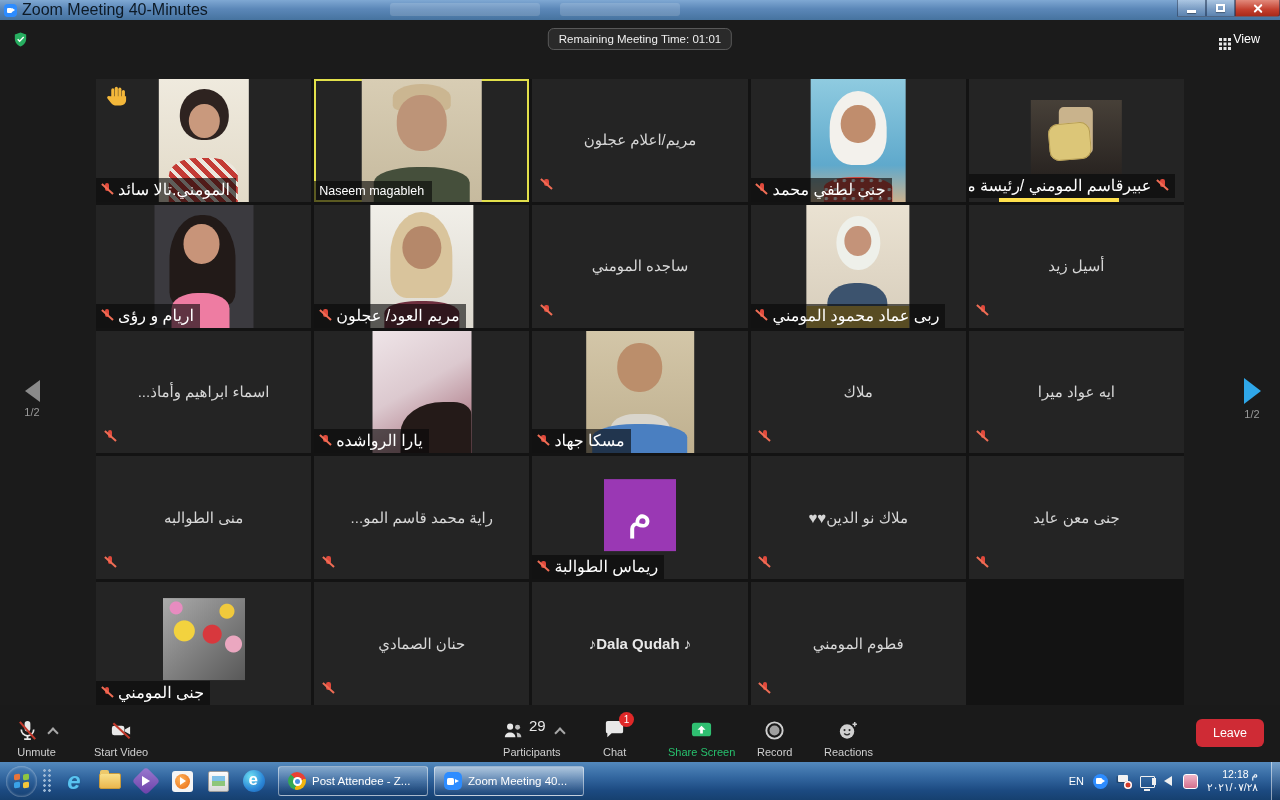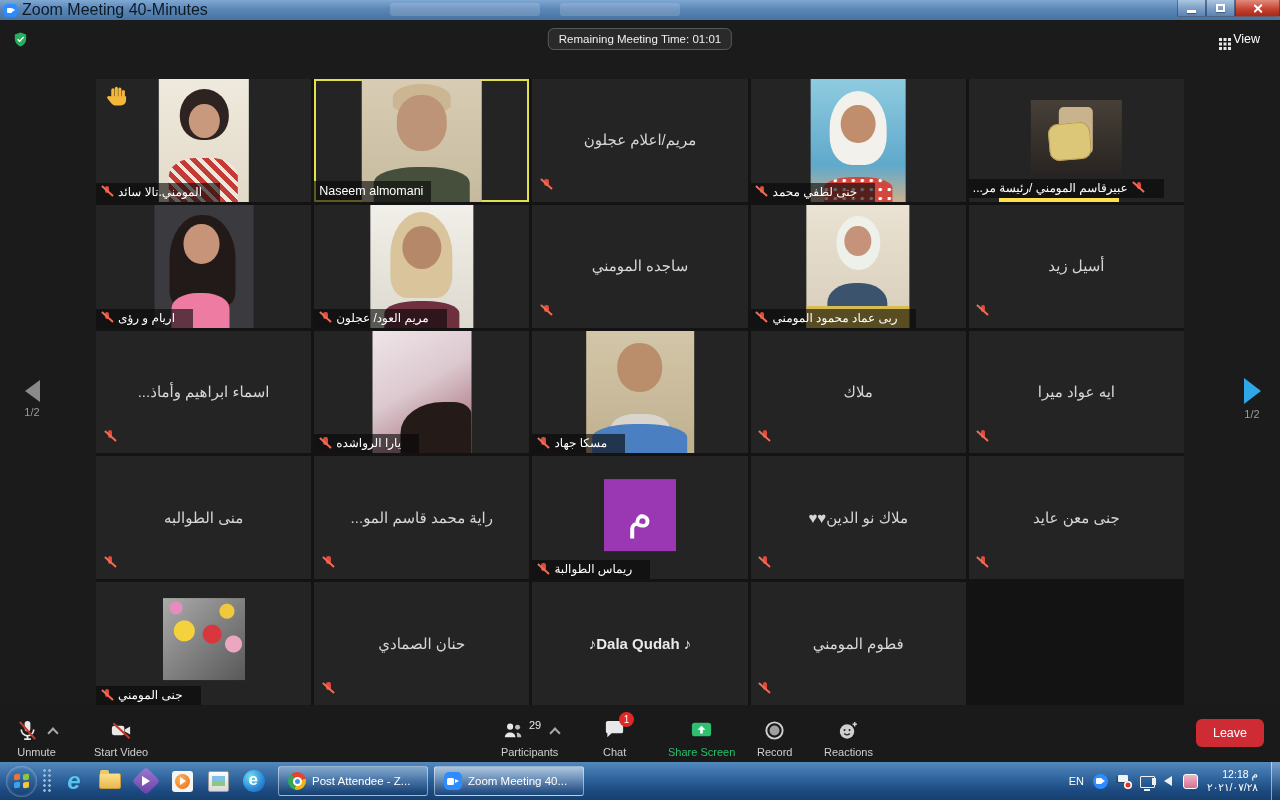--- a/index.html
+++ b/index.html
@@ -57,21 +57,21 @@
 
   
   .grid { position:absolute; left:96px; top:21px; width:1088px; height:626px; background:#131313;
     display:grid; grid-template-columns:repeat(5,1fr); grid-template-rows:repeat(5,1fr); gap:3px; }
   .tile { position:relative; background:#242424; overflow:hidden; }
   .tile.active { outline:2px solid #e2e04b; outline-offset:-2px; }
   .cname { position:absolute; inset:0; display:flex; align-items:center; justify-content:center;
     color:#d6d6d6; font-size:15px; padding:0 10px; text-align:center; }
   .cname.latin { font-weight:bold; color:#e9e9e9; }
   .plate { position:absolute; left:0; bottom:0; background:rgba(8,8,8,.62); color:#fff;
-    font-size:12px; padding:2px 18px 3px 4px; display:flex; align-items:center; gap:4px;
+    font-size:16px; padding:2px 6px 3px 4px; display:flex; align-items:center; gap:4px;
     max-width:96%; white-space:nowrap; }
   .plate.big { font-size:12.5px; padding:3px 8px 4px 5px; }
   .plate.rev { flex-direction:row-reverse; bottom:4px; }
   .underline { position:absolute; bottom:0; left:14%; width:56%; height:4px; background:#ffe14d; }
   .micbadge { position:absolute; left:7px; bottom:6px; }
   .mic { position:relative; width:14px; height:14px; flex:0 0 14px; display:inline-block; }
   .mic::before { content:""; position:absolute; left:5px; top:1px; width:4.4px; height:7.5px;
     background:#e0493c; border-radius:2.2px; box-shadow:0 9px 0 -7px #e0493c; }
   .mic::after { content:""; position:absolute; left:-0.5px; top:5.6px; width:15px; height:1.9px;
     background:#ef6d55; transform:rotate(42deg); }
@@ -143,21 +143,21 @@
       linear-gradient(135deg,#ababab,#585858); }
 
   
   .toolbar { position:absolute; left:0; top:705px; width:1280px; height:57px; background:#1a1a1a; }
   .tb-item { position:absolute; display:flex; flex-direction:column; align-items:center;
     color:#cfcfcf; font-size:11px; }
   .ico-row { height:26px; display:flex; align-items:center; }
   .tb-label { margin-top:3px; white-space:nowrap; }
   .caretu { width:8px; height:8px; border-left:2px solid #a8a8a8; border-top:2px solid #a8a8a8;
     transform:rotate(45deg); display:inline-block; margin-left:10px; margin-top:5px; }
-  .pcount { color:#e8e8e8; font-size:11px; margin:-10px 0 0 3px; }
+  .pcount { color:#e8e8e8; font-size:15px; margin:-10px 0 0 3px; }
   .chatwrap { position:relative; }
   .badge { position:absolute; top:-6px; right:-8px; background:#e02828; color:#fff;
     min-width:15px; height:15px; border-radius:8px; font-size:10px; display:flex;
     align-items:center; justify-content:center; padding:0 3px; }
   .green { color:#27c06d; }
   .leave { position:absolute; right:16px; top:14px; background:#cf2b35; color:#fff; border:none;
     border-radius:6px; font-size:12.5px; padding:7px 17px; font-family:inherit; }
 
   
   .taskbar { position:absolute; left:0; top:762px; width:1280px; height:38px;
@@ -303,21 +303,21 @@
       </div>
     </div>
 
     <div class="tile t2 active">
       <div class="feed">
         <div class="sp hat"></div>
         <div class="sp face"></div>
         <div class="sp shirt"></div>
       </div>
       <div class="plate big">
-        <span>Naseem almomani</span>
+        <span>Naseem magableh</span>
       </div>
     </div>
 
     <div class="tile">
       <div class="cname">مريم/اعلام عجلون</div>
       <span class="micbadge"><span class="mic"></span></span>
     </div>
 
     <div class="tile t4">
       <div class="feed">

